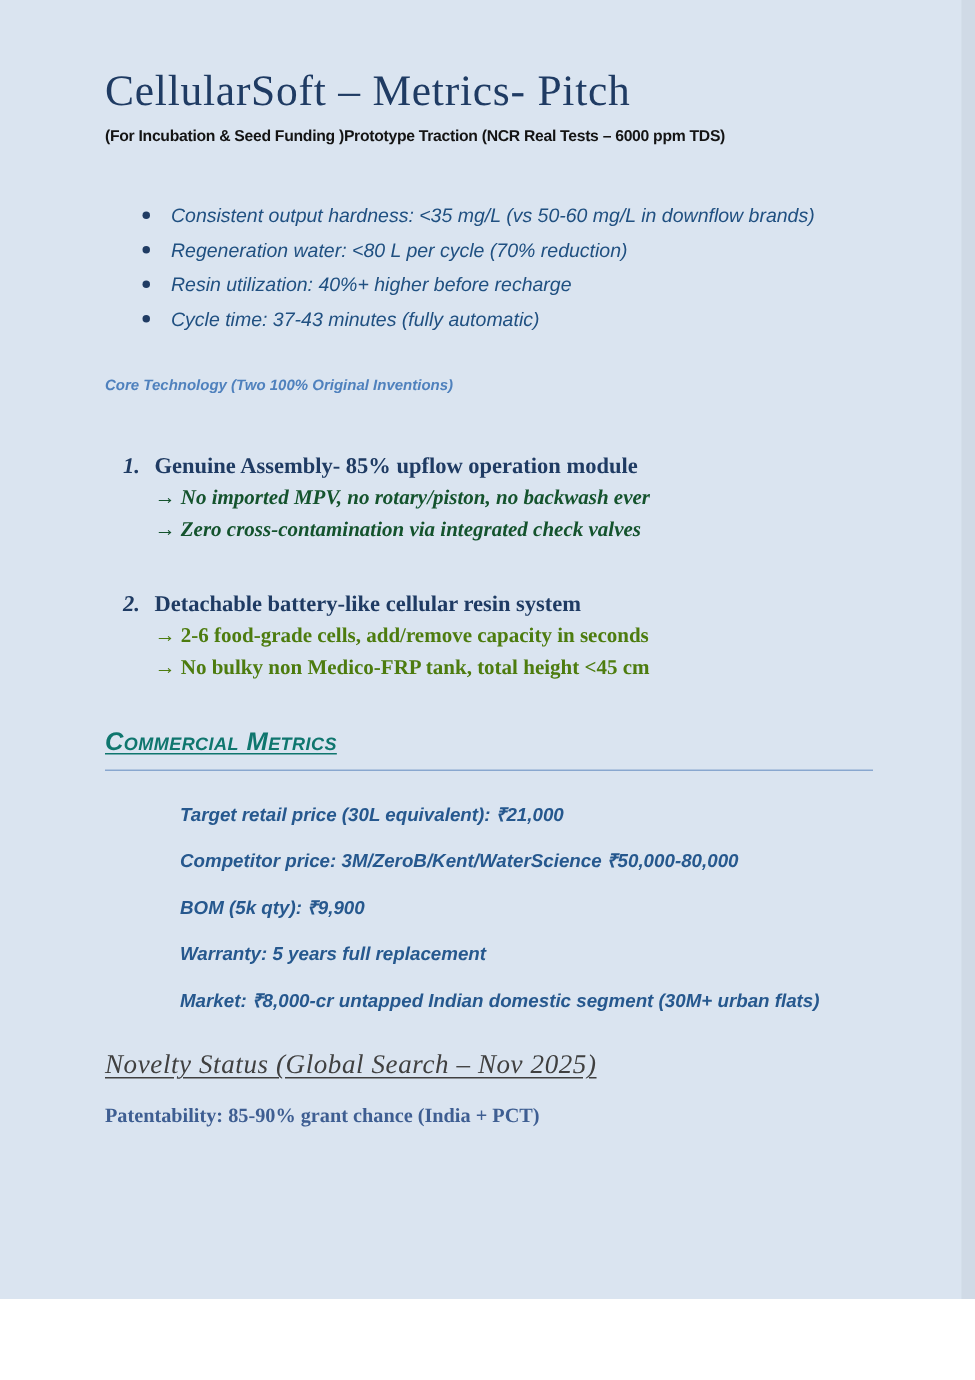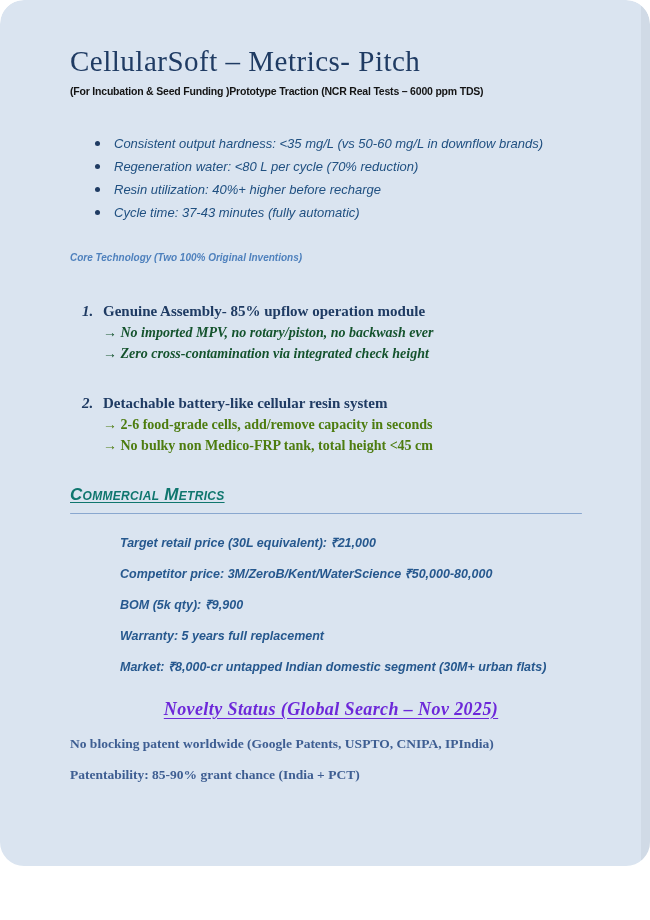--- a/index.html
+++ b/index.html
@@ -1,15 +1,15 @@
 <!DOCTYPE html>
 <html><head>
 <meta charset="utf-8">
 <style>
-  * { margin: 0; padding: 0; box-sizing: border-box; border-radius: 24px; }
+  * { margin: 0; padding: 0; box-sizing: border-box; }
   html, body { width: 650px; background: #ffffff; }
   body { font-family: "Liberation Sans", sans-serif; position: relative; }
 
   .page {
     position: relative;
     width: 650px;
     height: 866px;
     background: #dae4f0;
     padding: 44px 58px 0 70px;
     overflow: hidden;
@@ -132,27 +132,26 @@
     font-style: italic;
     color: #26588e;
   }
   .commercial-item:first-child { margin-top: 22px; }
 
   .novelty-heading {
     margin-top: 22px;
     font-family: "Liberation Serif", "DejaVu Serif", serif;
     font-size: 18px;
     line-height: 26px;
-    font-weight: bold;
+    font-weight: normal;
     font-style: italic;
     letter-spacing: 0.4px;
-    color: #6d28d9;
+    color: #404040;
     text-decoration: underline;
     text-underline-offset: 3px;
-    text-align: center;
   }
   .novelty-line {
     margin-top: 13px;
     font-family: "Liberation Serif", "DejaVu Serif", serif;
     font-size: 13.5px;
     line-height: 18px;
     font-weight: bold;
     color: #3e5e92;
   }
 </style>
@@ -173,21 +172,21 @@
 
   <div class="core-caption">Core Technology (Two 100% Original Inventions)</div>
 
   <div class="invention invention-1">
     <div class="invention-head">
       <span class="invention-num">1.</span>
       <span>Genuine Assembly- 85% upflow operation module</span>
     </div>
     <div class="invention-points">
       <div class="invention-point">→ No imported MPV, no rotary/piston, no backwash ever</div>
-      <div class="invention-point">→ Zero cross-contamination via integrated check height</div>
+      <div class="invention-point">→ Zero cross-contamination via integrated check valves</div>
     </div>
   </div>
 
   <div class="invention invention-2">
     <div class="invention-head">
       <span class="invention-num">2.</span>
       <span>Detachable battery-like cellular resin system</span>
     </div>
     <div class="invention-points">
       <div class="invention-point">→ 2-6 food-grade cells, add/remove capacity in seconds</div>
@@ -200,19 +199,18 @@
 
   <div class="commercial-items">
     <div class="commercial-item">Target retail price (30L equivalent): ₹21,000</div>
     <div class="commercial-item">Competitor price: 3M/ZeroB/Kent/WaterScience ₹50,000-80,000</div>
     <div class="commercial-item">BOM (5k qty): ₹9,900</div>
     <div class="commercial-item">Warranty: 5 years full replacement</div>
     <div class="commercial-item">Market: ₹8,000-cr untapped Indian domestic segment (30M+ urban flats)</div>
   </div>
 
   <h2 class="novelty-heading">Novelty Status (Global Search – Nov 2025)</h2>
-  <div class="novelty-line">No blocking patent worldwide (Google Patents, USPTO, CNIPA, IPIndia)</div>
   <div class="novelty-line">Patentability: 85-90% grant chance (India + PCT)</div>
 
   <div class="page-edge-strip"></div>
 </div>
 
 <div class="page-footer-area"></div>
 
 </body></html>

